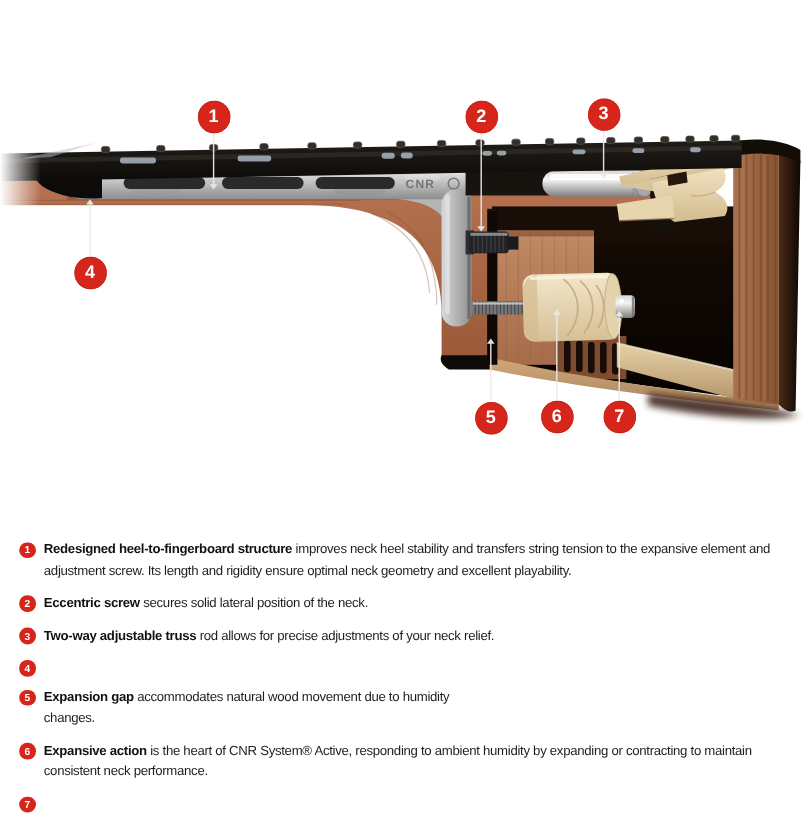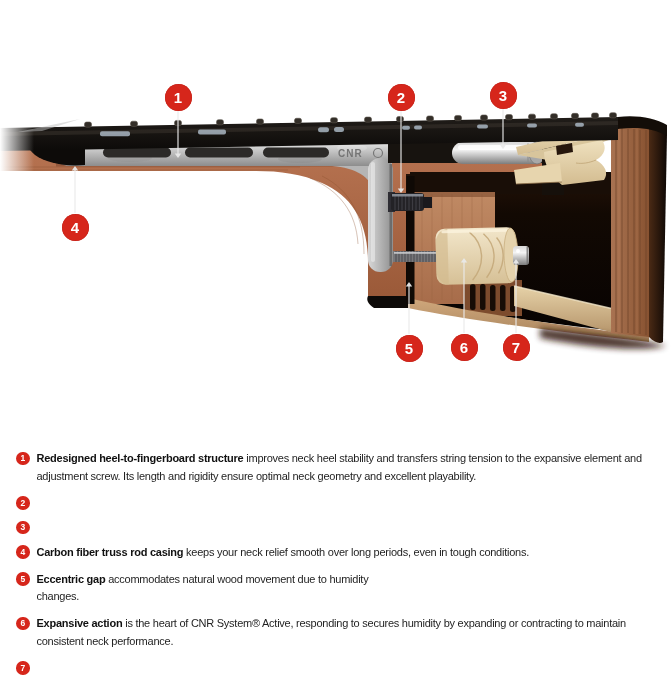--- a/index.html
+++ b/index.html
@@ -305,48 +305,51 @@
       <span class="num">1</span>
     </span>
     <p class="legend-text">
       <b class="legend-title">Redesigned heel-to-fingerboard structure</b><span class="legend-desc"> improves neck heel stability and transfers string tension to the expansive element and adjustment screw. Its length and rigidity ensure optimal neck geometry and excellent playability.</span>
     </p>
   </div>
       <div class="legend-item">
     <span class="legend-num">
       <span class="num">2</span>
     </span>
+    <p class="legend-text">
+      <b class="legend-title">Eccentric screw</b><span class="legend-desc"> secures solid lateral position of the neck.</span>
+    </p>
   </div>
       <div class="legend-item">
     <span class="legend-num">
       <span class="num">3</span>
     </span>
+    <p class="legend-text">
+      <b class="legend-title">Two-way adjustable truss</b><span class="legend-desc"> rod allows for precise adjustments of your neck relief.</span>
+    </p>
   </div>
       <div class="legend-item">
     <span class="legend-num">
       <span class="num">4</span>
     </span>
-    <p class="legend-text">
-      <b class="legend-title">Carbon fiber truss rod casing</b><span class="legend-desc"> keeps your neck relief smooth over long periods, even in tough conditions.</span>
-    </p>
   </div>
       <div class="legend-item">
     <span class="legend-num">
       <span class="num">5</span>
     </span>
     <p class="legend-text">
-      <b class="legend-title">Eccentric gap</b><span class="legend-desc"> accommodates natural wood movement due to humidity changes.</span>
+      <b class="legend-title">Expansion gap</b><span class="legend-desc"> accommodates natural wood movement due to humidity changes.</span>
     </p>
   </div>
       <div class="legend-item">
     <span class="legend-num">
       <span class="num">6</span>
     </span>
     <p class="legend-text">
-      <b class="legend-title">Expansive action</b><span class="legend-desc"> is the heart of CNR System® Active, responding to secures humidity by expanding or contracting to maintain consistent neck performance.</span>
+      <b class="legend-title">Expansive action</b><span class="legend-desc"> is the heart of CNR System® Active, responding to ambient humidity by expanding or contracting to maintain consistent neck performance.</span>
     </p>
   </div>
       <div class="legend-item">
     <span class="legend-num">
       <span class="num">7</span>
     </span>
   </div>
     </div>
 </div>
 

